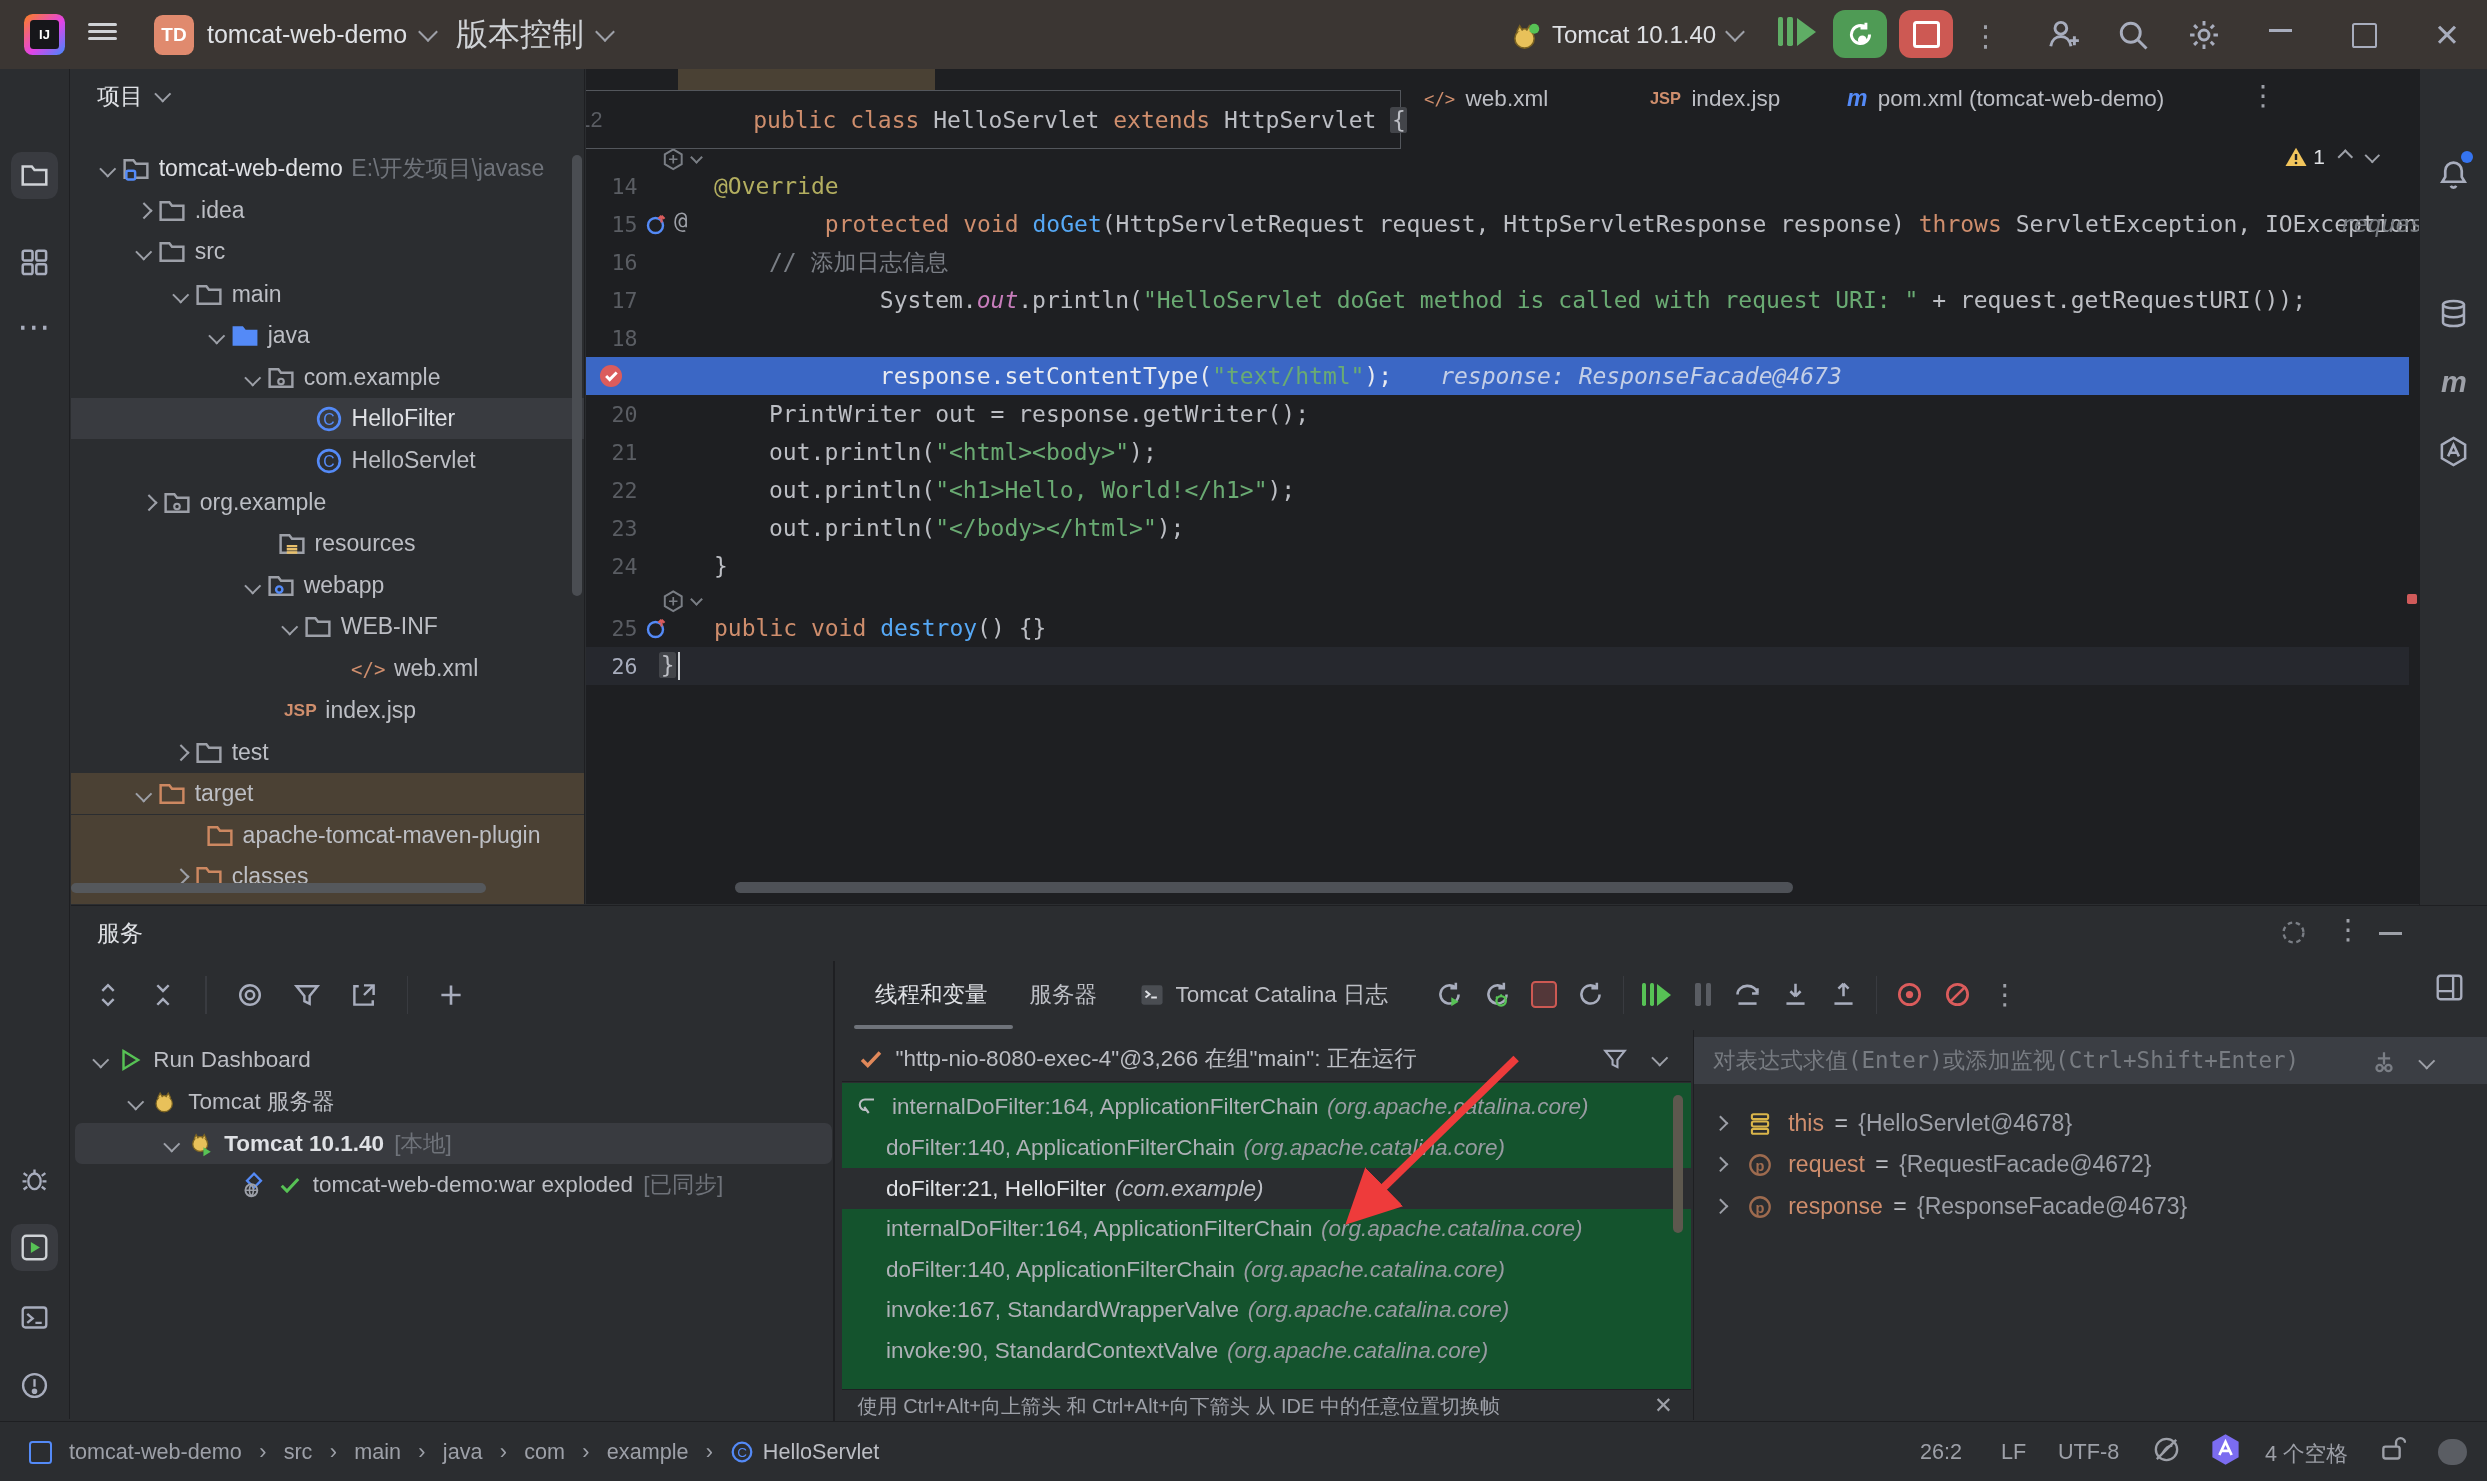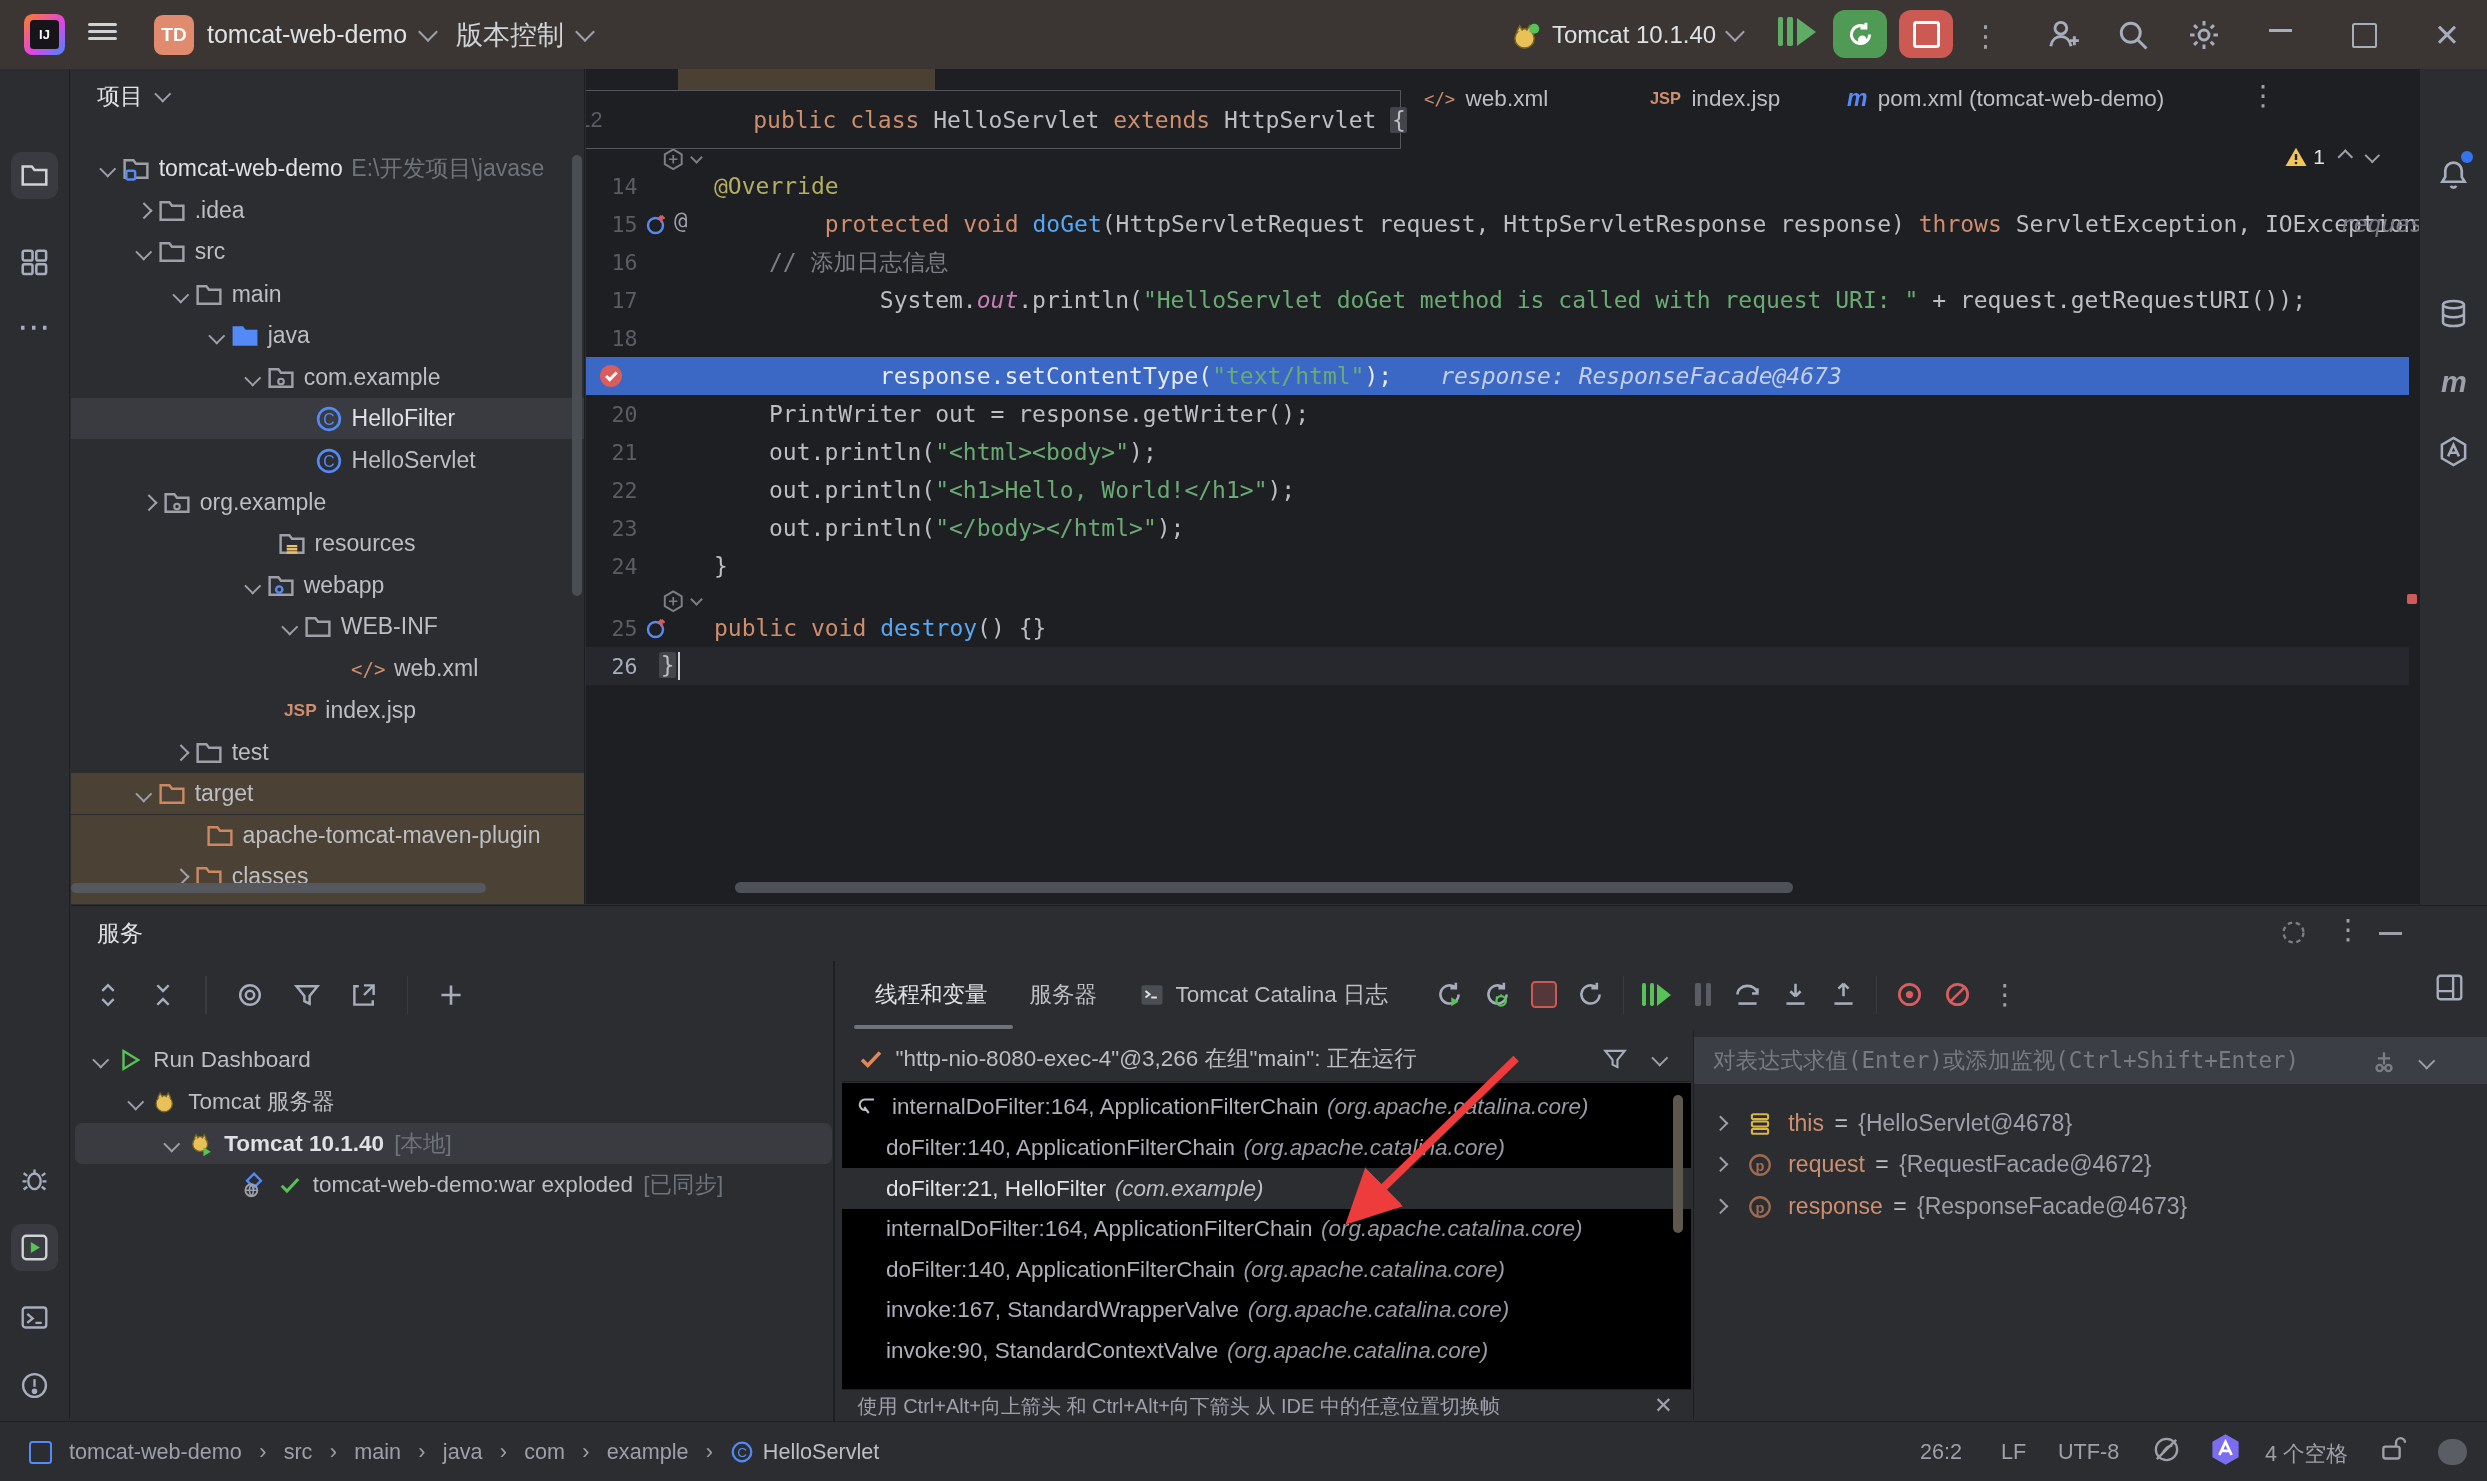--- a/index.html
+++ b/index.html
@@ -58,21 +58,21 @@
       <div class="hbar"></div>
         <div class="hbar"></div>
         <div class="hbar"></div>
     </div>
     <div class="a tchip" style="left:154px;top:14.7px;">TD</div>
     <div class="a fx" style="left:207px;top:0;height:69px;gap:14px;">
       <span style="color:#dfe1e5;font-size:25px;">tomcat-web-demo</span>
       <span class="chev" style="margin-top:-5.2px;"></span>
     </div>
     <div class="a fx" style="left:456px;top:0;height:69px;gap:14px;">
-      <span style="color:#cfd2d6;font-size:27px;">版本控制</span>
+      <span style="color:#cfd2d6;font-size:32px;">版本控制</span>
       <span class="chev" style="margin-top:-5.2px;"></span>
     </div>
 
     <div class="a ic" style="left:1508px;top:19px;width:35px;height:35px;">
       <svg width="31" height="31" viewBox="0 0 16 16">
         <circle cx="7.5" cy="9" r="5" fill="#e8c15a" stroke="#7b6322" stroke-width="0.8"></circle>
         <path d="M3.5 5.5 L5 2.5 L6.5 5" fill="#e8c15a" stroke="#7b6322" stroke-width="0.8"></path>
         <path d="M11.5 5.5 L10 2.5 L8.5 5" fill="#e8c15a" stroke="#7b6322" stroke-width="0.8"></path>
         <circle cx="12.5" cy="4" r="2.6" fill="#57c255"></circle>
       </svg>
@@ -668,21 +668,21 @@
       <svg style="margin-left:15.6px;" width="26" height="26" viewBox="0 0 16 16">
           <path d="M2.5 8.5l3.5 3.5L13.5 4" stroke="#e0885a" stroke-width="2.2" fill="none"></path>
         </svg>
       <span style="margin-left:12px;color:#bcbec4;font-size:22.5px;white-space:nowrap;overflow:hidden;">"http-nio-8080-exec-4"@3,266 在组"main": 正在运行</span>
       <svg class="a" style="left:760px;top:10.4px;" width="26" height="26" viewBox="0 0 16 16">
           <path d="M2 3h12L9.5 8.5V13l-3-1.5V8.5z" stroke="#a8adbd" fill="none" stroke-width="1.3"></path>
         </svg>
       <span class="chev a" style="left:812px;top:15.6px;width:9.5px;height:9.5px;"></span>
     </div>
 
-    <div class="a" style="left:771px;top:177px;width:849px;height:306px;background:#000000;overflow:hidden;">
+    <div class="a" style="left:771px;top:177px;width:849px;height:306px;background:#14532d;overflow:hidden;">
       <div class="frow" style="top:3.5px;">
         <svg style="margin-left:14px;" width="24" height="24" viewBox="0 0 16 16">
             <path d="M12 3H6a3.5 3.5 0 0 0 0 7h1M5.5 8 7 10l1.5 2" stroke="#bcbec4" fill="none" stroke-width="1.4"></path>
           </svg>
         <span style="margin-left:12px;">internalDoFilter:164, ApplicationFilterChain</span>
           <span class="fpkg">(org.apache.catalina.core)</span>
       </div>
       <div class="frow" style="top:44px;padding-left:44px;">
         <span>doFilter:140, ApplicationFilterChain</span>
           <span class="fpkg">(org.apache.catalina.core)</span>

